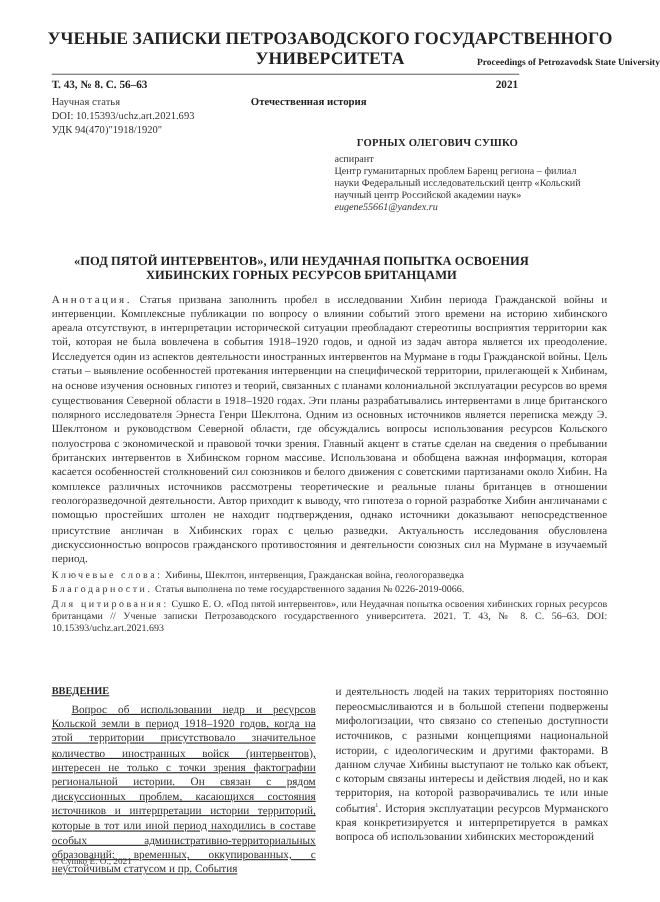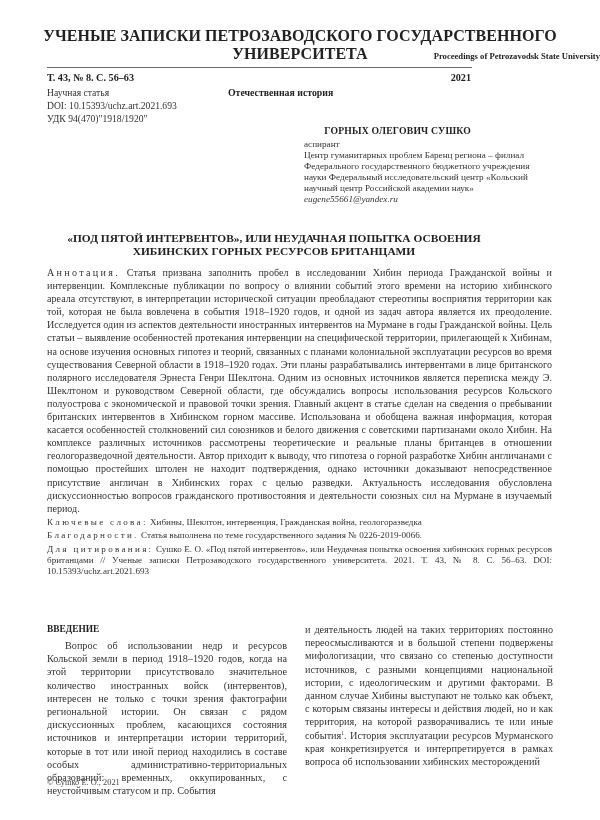--- a/index.html
+++ b/index.html
@@ -36,21 +36,21 @@
     font-weight: bold; font-size: 11.4px; line-height: 13.3px; color: #222;
   }
   .abstract {
     left: 47px; width: 505px; top: 266px;
     font-size: 10.1px; line-height: 13.1px; color: #333; text-align: justify;
   }
   .abstract p { margin: 0; }
   .spaced { letter-spacing: 2.3px; }
   .small-par { font-size: 9.1px; line-height: 11.4px; margin-top: 2px !important; }
   .two-col { left: 47px; width: 505px; top: 623px; }
-  .col-left { position: absolute; left: 0; top: 0; width: 240px; }
+  .col-left { position: absolute; left: 0; top: 0; width: 240px; text-decoration: underline; }
   .col-right { position: absolute; left: 258px; top: 0; width: 248px; }
   .section-head { font-weight: bold; font-size: 9.4px; margin: 0 0 4px 0; color: #222; line-height: 12px; }
   .body-text {
     font-size: 10.2px; line-height: 13.2px; color: #333; text-align: justify;
     margin: 0;
   }
   .indent { text-indent: 18px; }
   .copyright { left: 47px; top: 778px; font-size: 8.4px; color: #444; }
   sup { font-size: 5.5px; vertical-align: super; line-height: 0; }
 </style>
@@ -66,21 +66,20 @@
 
 <div class="abs meta" style="top:87px">Научная статья</div>
 <div class="abs rubric">Отечественная история</div>
 <div class="abs meta" style="top:100px">DOI: 10.15393/uchz.art.2021.693</div>
 <div class="abs meta" style="top:113px">УДК 94(470)"1918/1920"</div>
 
 <div class="abs author-name">ГОРНЫХ ОЛЕГОВИЧ СУШКО</div>
 <div class="abs affil">
   <div>аспирант</div>
   <div>Центр гуманитарных проблем Баренц региона – филиал</div>
-  <div>Федерального государственного бюджетного учреждения</div>
   <div>науки Федеральный исследовательский центр «Кольский</div>
   <div>научный центр Российской академии наук»</div>
   <div class="email">eugene55661@yandex.ru</div>
 </div>
 
 <div class="abs art-title">
   <div>«ПОД ПЯТОЙ ИНТЕРВЕНТОВ», ИЛИ НЕУДАЧНАЯ ПОПЫТКА ОСВОЕНИЯ</div>
   <div>ХИБИНСКИХ ГОРНЫХ РЕСУРСОВ БРИТАНЦАМИ</div>
 </div>
 

